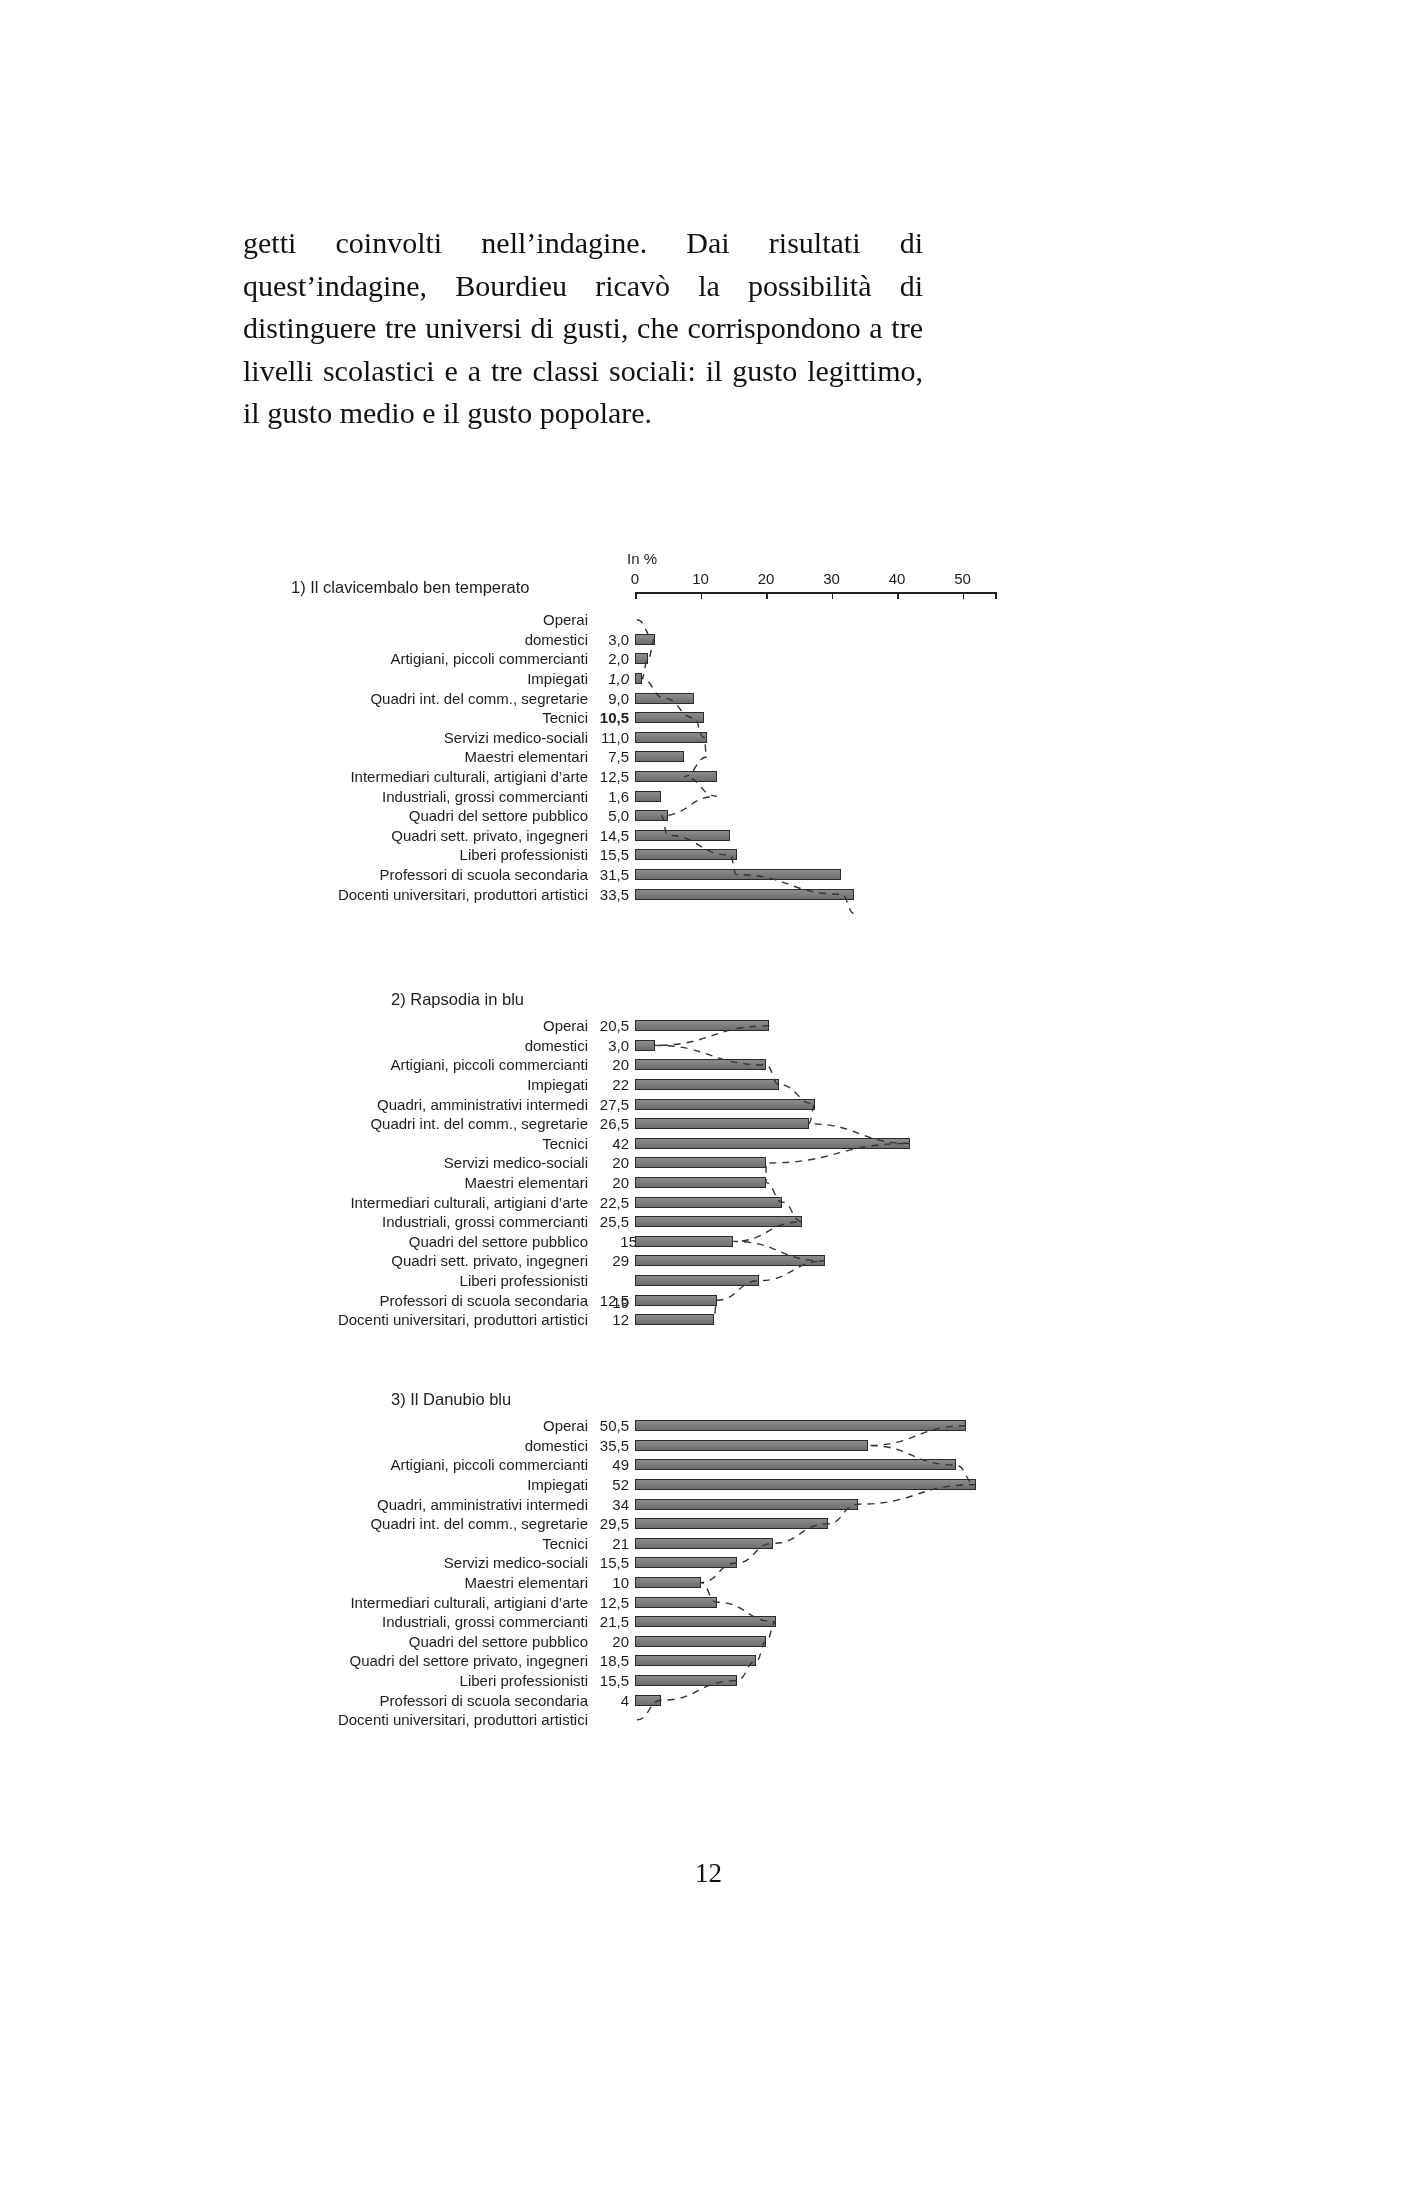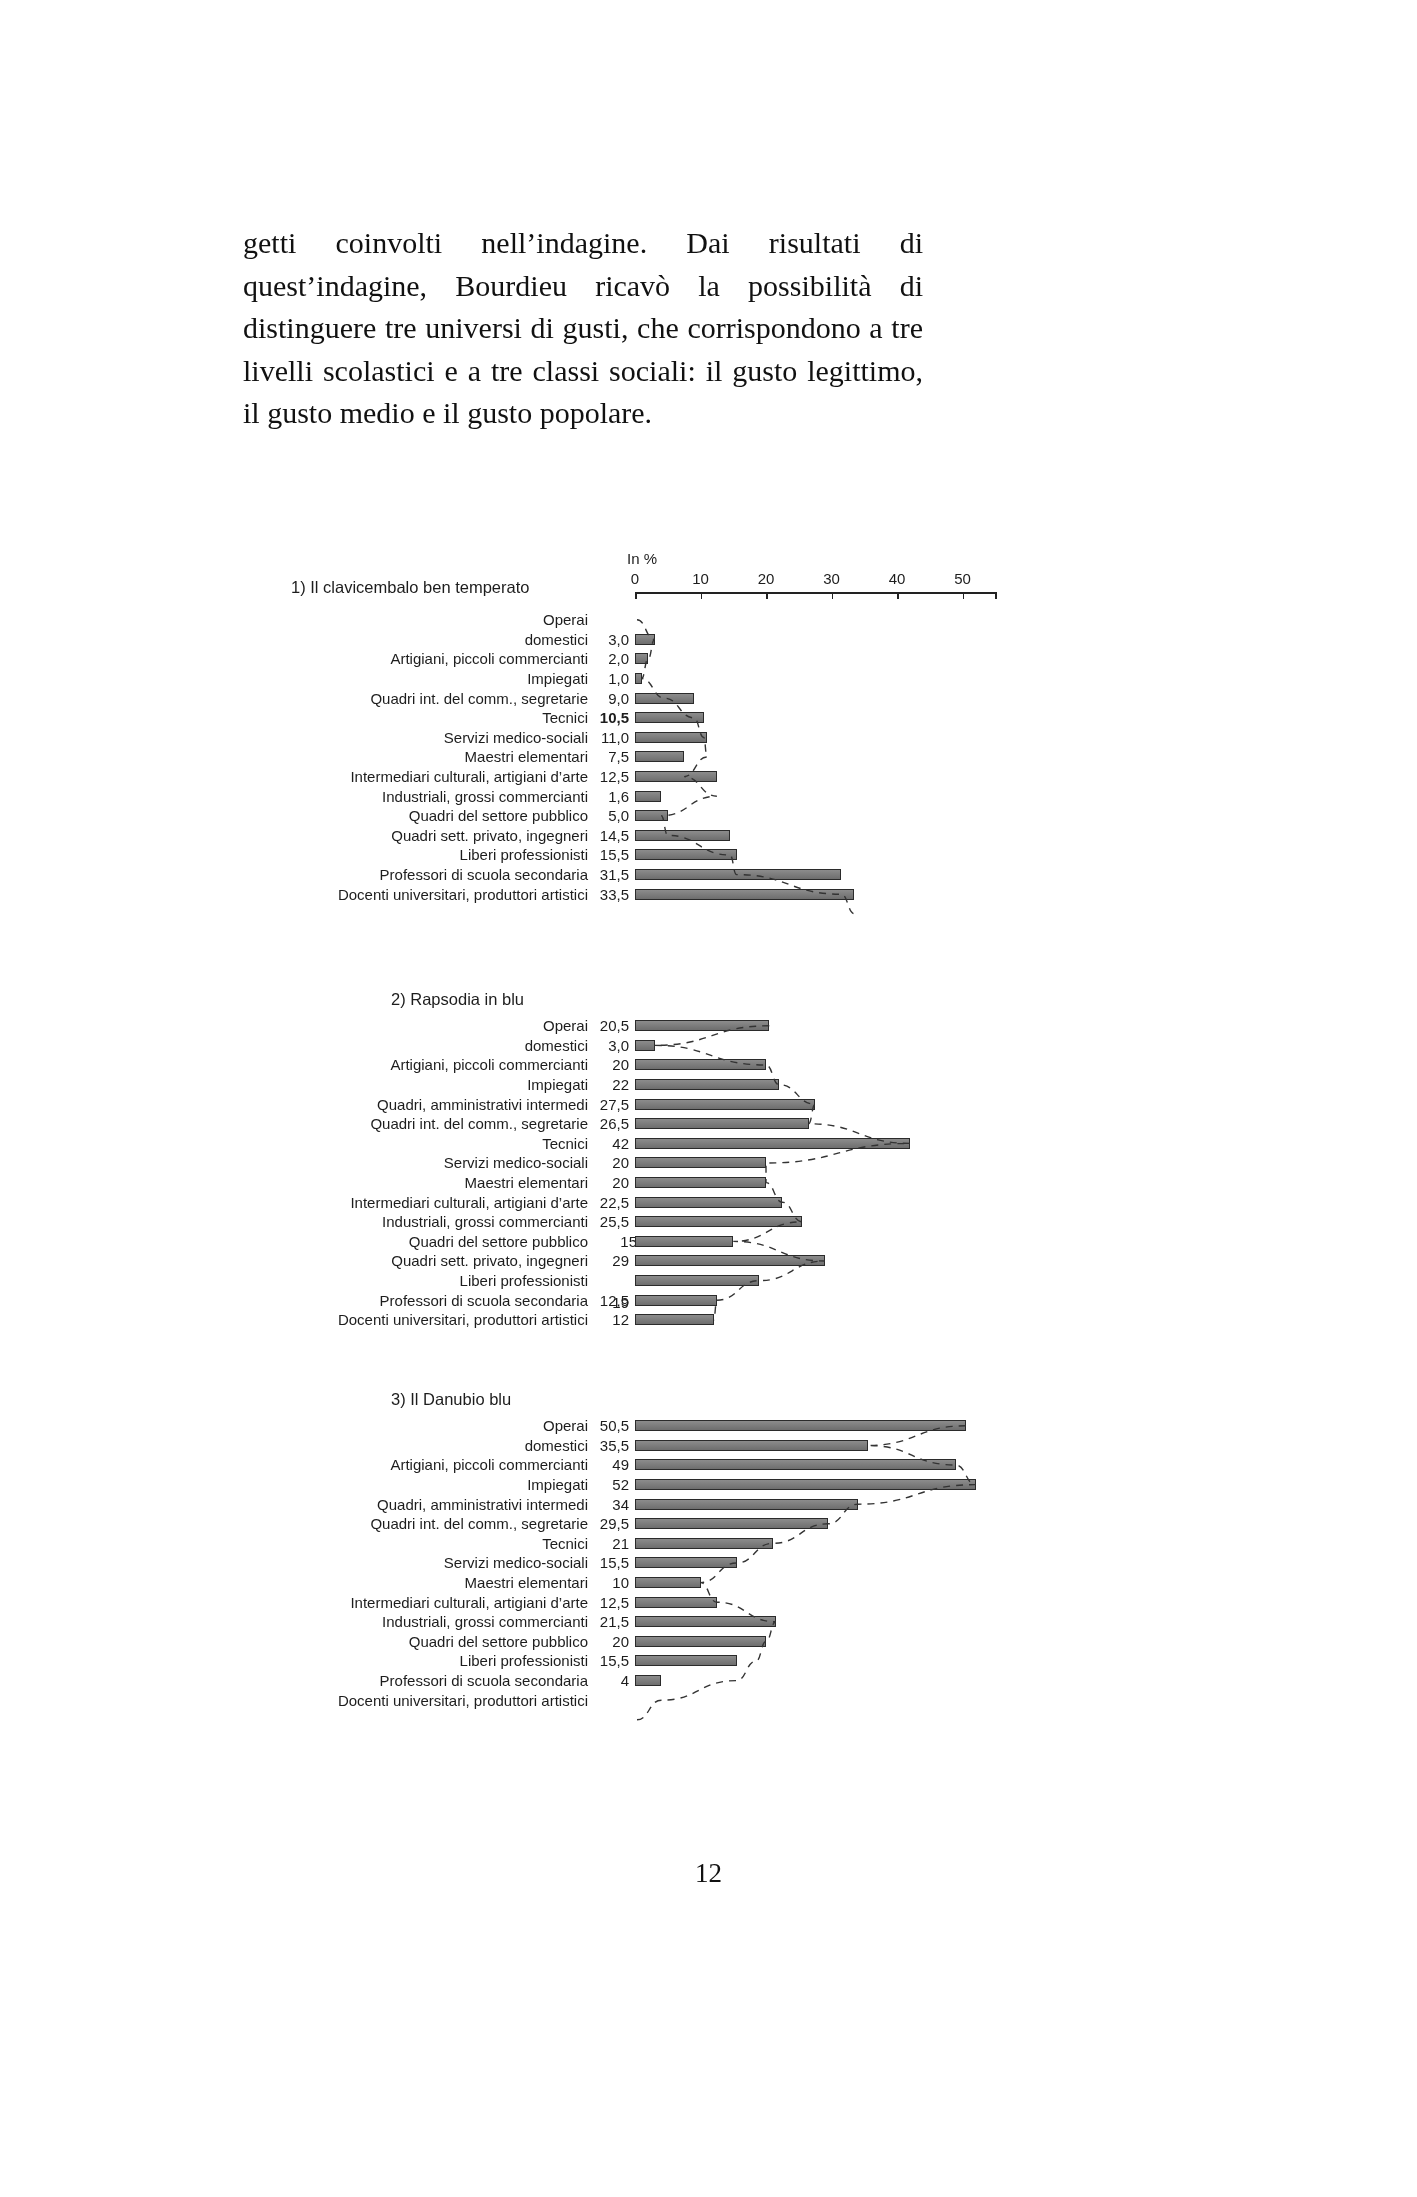--- a/index.html
+++ b/index.html
@@ -180,21 +180,21 @@
               <div class="row-value" style="left: 350px; width: 36px;">3,0</div>
               <div class="bar" style="left: 392px; width: 19.65px;"></div>
             </div>
             <div class="row">
               <div class="row-label" style="right: 585px;">Artigiani, piccoli commercianti</div>
               <div class="row-value" style="left: 350px; width: 36px;">2,0</div>
               <div class="bar" style="left: 392px; width: 13.1px;"></div>
             </div>
             <div class="row">
               <div class="row-label" style="right: 585px;">Impiegati</div>
-              <div class="row-value" style="left: 350px; width: 36px;">1,0</div>
+              <div class="row-value" style="left: 350px; width: 36px; font-style: italic;">1,0</div>
               <div class="bar" style="left: 392px; width: 6.55px;"></div>
             </div>
             <div class="row">
               <div class="row-label" style="right: 585px;">Quadri int. del comm., segretarie</div>
               <div class="row-value" style="left: 350px; width: 36px;">9,0</div>
               <div class="bar" style="left: 392px; width: 58.95px;"></div>
             </div>
             <div class="row">
               <div class="row-label" style="right: 585px;">Tecnici</div>
               <div class="row-value" style="left: 350px; width: 36px; font-weight: bold;">10,5</div>
@@ -395,20 +395,25 @@
               <div class="row-label" style="right: 585px;">Industriali, grossi commercianti</div>
               <div class="row-value" style="left: 350px; width: 36px;">21,5</div>
               <div class="bar" style="left: 392px; width: 140.825px;"></div>
             </div>
             <div class="row">
               <div class="row-label" style="right: 585px;">Quadri del settore pubblico</div>
               <div class="row-value" style="left: 350px; width: 36px;">20</div>
               <div class="bar" style="left: 392px; width: 131px;"></div>
             </div>
             <div class="row">
+              <div class="row-label" style="right: 585px;">Quadri del settore privato, ingegneri</div>
+              <div class="row-value" style="left: 350px; width: 36px;">18,5</div>
+              <div class="bar" style="left: 392px; width: 121.175px;"></div>
+            </div>
+            <div class="row">
               <div class="row-label" style="right: 585px;">Liberi professionisti</div>
               <div class="row-value" style="left: 350px; width: 36px;">15,5</div>
               <div class="bar" style="left: 392px; width: 101.525px;"></div>
             </div>
             <div class="row">
               <div class="row-label" style="right: 585px;">Professori di scuola secondaria</div>
               <div class="row-value" style="left: 350px; width: 36px;">4</div>
               <div class="bar" style="left: 392px; width: 26.2px;"></div>
             </div>
             <div class="row">

